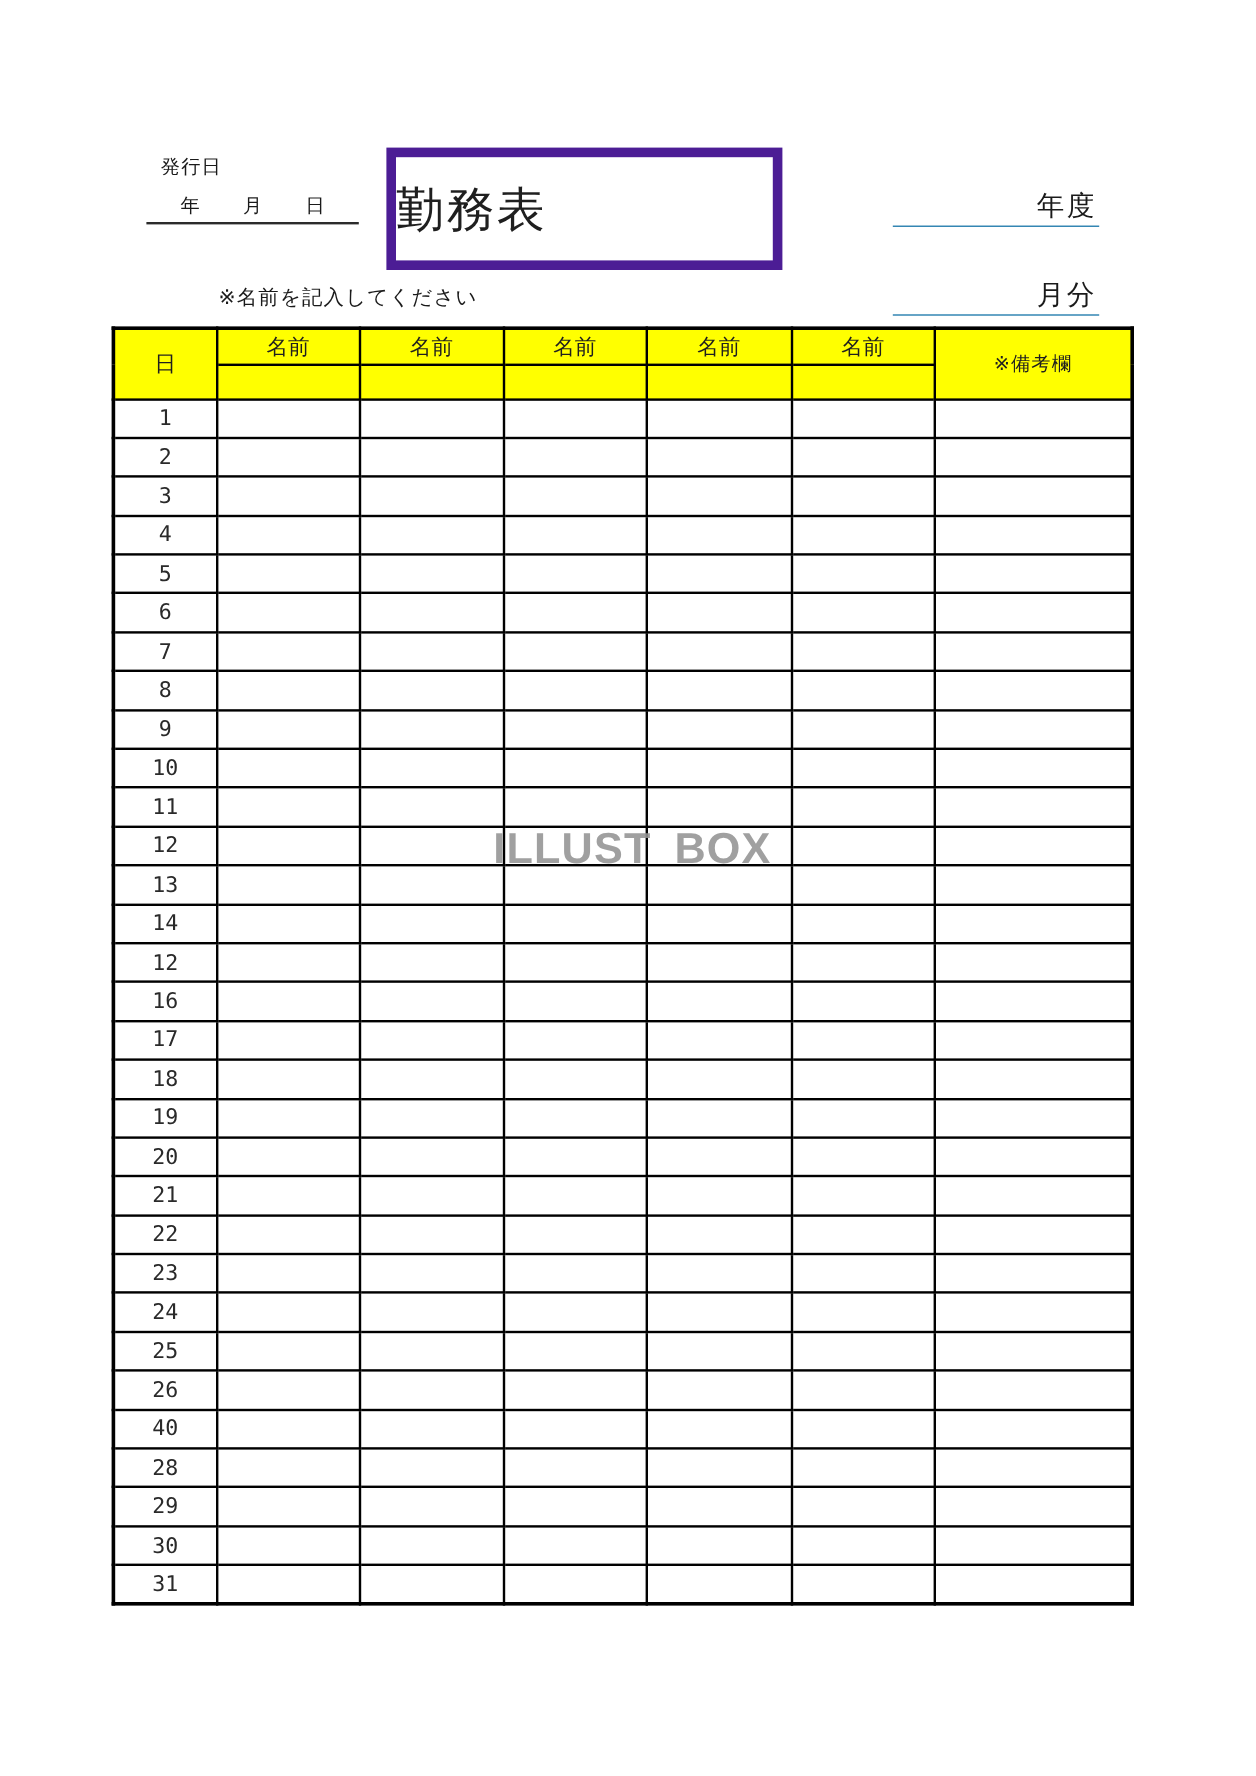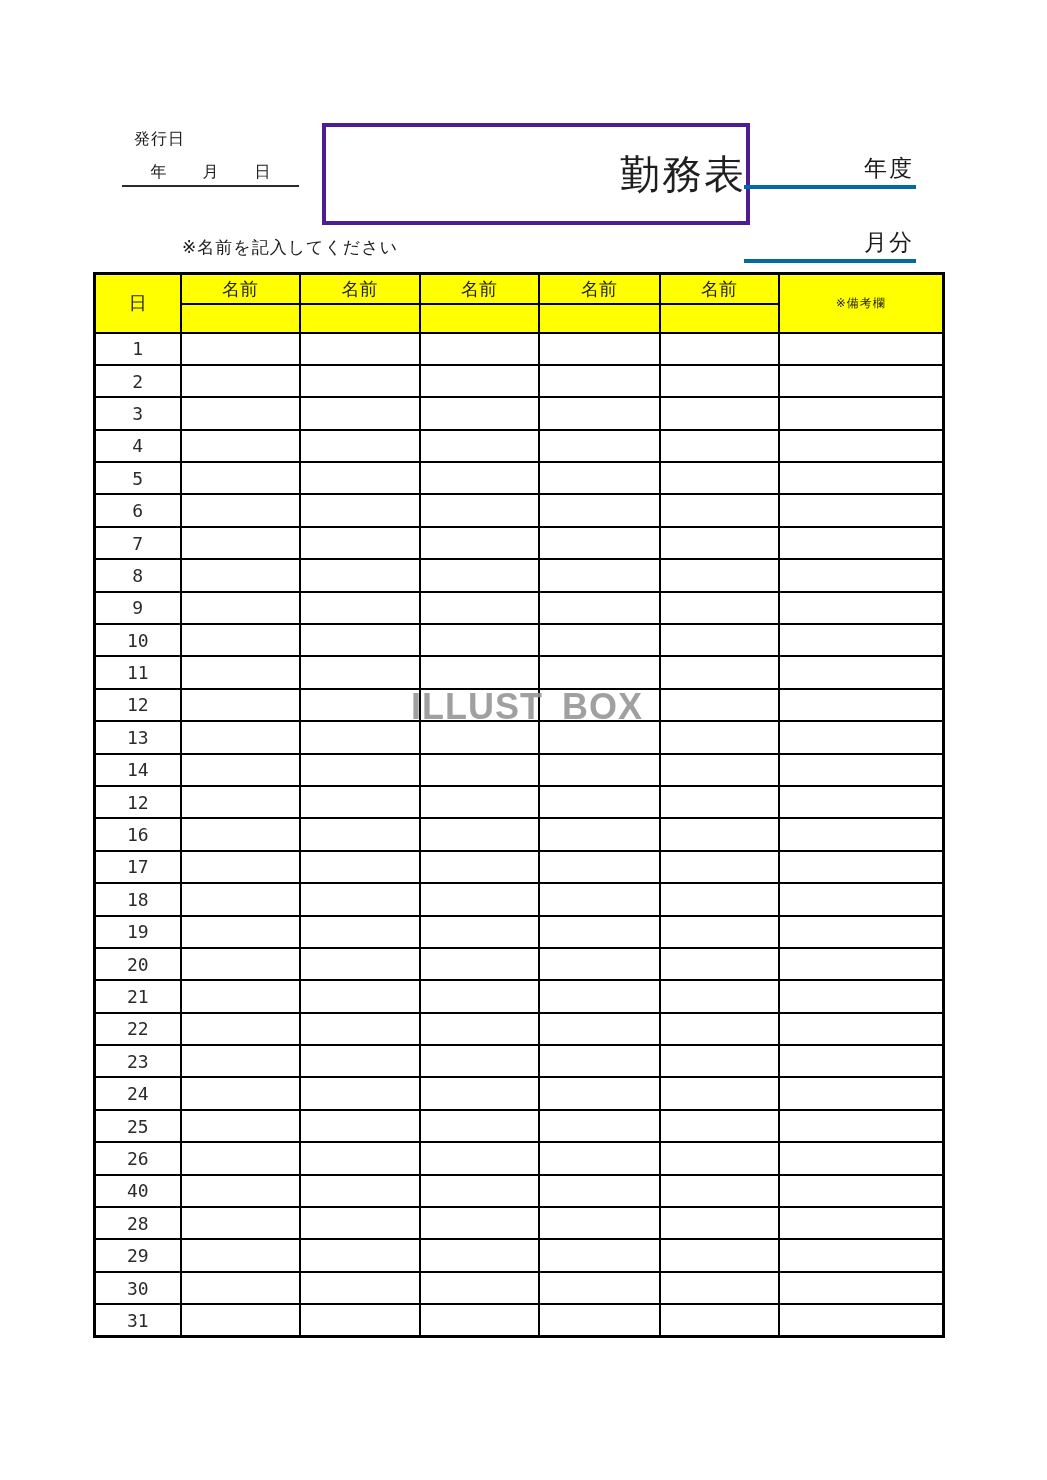--- a/index.html
+++ b/index.html
@@ -20,30 +20,30 @@
   .issue-date-label{
     position:absolute;left:134px;top:129px;font-size:16px;letter-spacing:1px;
   }
   .date-line{
     position:absolute;left:122px;top:158px;width:177px;height:29px;
     border-bottom:2px solid #2b2b2b;
     display:flex;justify-content:center;align-items:flex-end;gap:36px;
     font-size:16px;padding-bottom:2px;box-sizing:border-box;
   }
   .title-box{
-    position:absolute;left:322px;top:123px;width:428px;height:102px;
-    border:4px solid #4c1d95;box-sizing:border-box;background:#ffffff;
-    display:flex;align-items:center;justify-content:flex-end;
+    position:absolute;left:322px;top:123px;width:330px;height:102px;
+    border:8px solid #4c1d95;box-sizing:border-box;background:#ffffff;
+    display:flex;align-items:center;justify-content:flex-start;
   }
   .title-box .title-text{
     font-size:40px;letter-spacing:2px;color:#1f1f1f;
   }
   .fiscal-year-line,.month-line{
     position:absolute;left:744px;width:172px;height:33px;
-    border-bottom:4px solid #0369a1;box-sizing:border-box;
+    border-bottom:1px solid #0369a1;box-sizing:border-box;
     text-align:right;font-size:23px;letter-spacing:2px;
     display:flex;justify-content:flex-end;align-items:flex-end;padding:0 2px 1px 0;
   }
   .fiscal-year-line{top:156px;}
   .month-line{top:230px;}
   .name-note{
     position:absolute;left:182px;top:236px;font-size:17px;letter-spacing:1px;
   }
 
   
@@ -54,21 +54,21 @@
   }
   table.schedule th,table.schedule td{
     border:2px solid var(--grid);padding:0;box-sizing:border-box;
   }
   thead th{
     background:var(--header-bg);font-weight:normal;
     font-size:18px;color:#1f1f1f;text-align:center;vertical-align:middle;
   }
   tr.header-row-labels{height:30px;}
   tr.header-row-blanks{height:29px;}
-  thead th.remarks-head{font-size:12px;letter-spacing:1px;}
+  thead th.remarks-head{font-size:16px;letter-spacing:1px;}
   tbody tr{height:32.4px;}
   td.day-cell{
     text-align:center;vertical-align:middle;
     font-family:"DejaVu Sans Mono","Liberation Mono",monospace;
     font-size:18px;color:#2a2a2a;
   }
   td.entry-cell{background:#ffffff;}
 
   
   .watermark{

